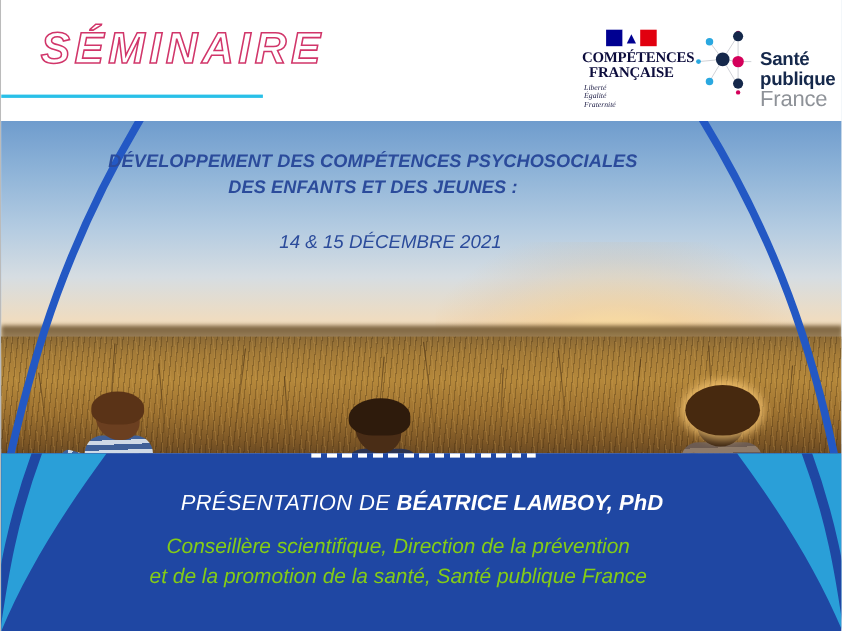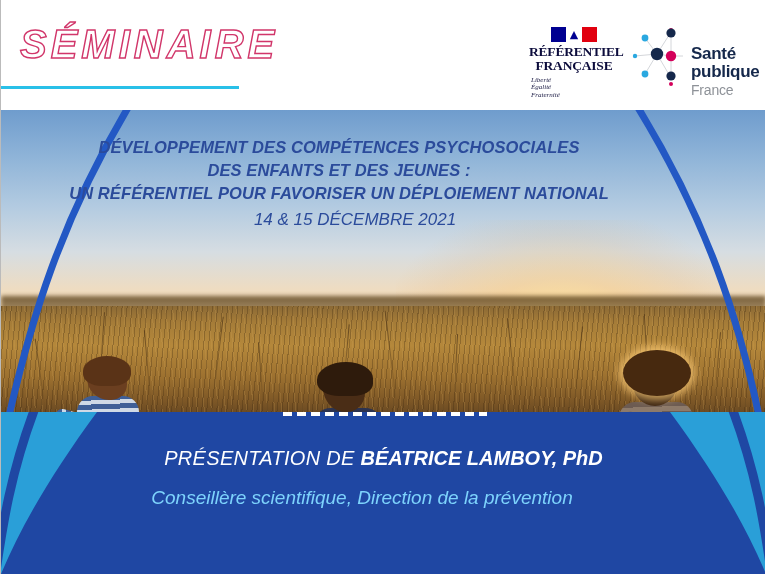--- a/index.html
+++ b/index.html
@@ -14,21 +14,21 @@
     box-sizing:border-box;
   }
 
   
   .header{
     position:absolute;left:0;top:0;width:765px;height:110px;
     background:#ffffff;
     overflow:hidden;
   }
   .seminaire{
-    position:absolute;left:19px;top:24px;
+    position:absolute;left:36px;top:24px;
     font-family:"Liberation Sans",sans-serif;
     font-size:40px;
     font-weight:700;
     font-style:italic;
     letter-spacing:4px;
     color:transparent;
     -webkit-text-stroke:1.4px #d1366a;
     text-stroke:1.4px #d1366a;
     line-height:1;
     white-space:nowrap;
@@ -88,21 +88,21 @@
   .spf-l1,.spf-l2{
     font-family:"Liberation Sans",sans-serif;
     font-weight:700;
     font-size:17px;line-height:18px;
     color:#15284b;
     letter-spacing:-0.3px;
   }
   .spf-l3{
     font-family:"Liberation Sans",sans-serif;
     font-weight:400;
-    font-size:14px;line-height:18px;
+    font-size:20px;line-height:18px;
     color:#8e9298;
     letter-spacing:-0.2px;
   }
 
   
   .photo{
     position:absolute;left:0;top:110px;width:765px;height:302px;
     overflow:hidden;
     background:#a9c3dd;
   }
@@ -209,21 +209,21 @@
   .presenter{
     position:absolute;left:0;top:34px;width:765px;text-align:center;
     color:#ffffff;font-family:"Liberation Sans",sans-serif;
     font-style:italic;font-size:20px;line-height:24px;
     font-weight:400;letter-spacing:.3px;
     z-index:3;
   }
   .presenter b{font-weight:700;letter-spacing:0;margin-top:14px;}
   .role{
     position:absolute;left:0;top:72px;width:722px;text-align:center;
-    color:#7dd3fc;font-family:"Liberation Sans",sans-serif;
+    color:#84cc16;font-family:"Liberation Sans",sans-serif;
     font-style:italic;font-size:19px;line-height:27px;font-weight:400;
     z-index:3;
   }
 </style>
 </head>
 <body>
 
 <div class="slide">
 
   <div class="header">
@@ -232,21 +232,21 @@
 
     <div class="teal-rule"></div>
 
     <div class="rf-logo">
       <div class="rf-flag">
         <div class="band b1"></div>
         <div class="band b2"></div>
         <div class="band b3"></div>
         <div class="mar">▲</div>
       </div>
-      <div class="rf-name">RÉFÉRENTIEL</div>
+      <div class="rf-name">COMPÉTENCES</div>
       <div class="rf-name">FRANÇAISE</div>
       <div class="rf-motto">
         <div>Liberté</div>
         <div>Égalité</div>
         <div>Fraternité</div>
       </div>
     </div>
 
     <div class="spf-logo">
       <svg class="spf-net" viewBox="0 0 58 62">
@@ -312,21 +312,20 @@
     </div>
 
     <svg class="arcs" viewBox="0 0 765 302" preserveAspectRatio="none">
       <path d="M128 -4 C 60 110, 30 210, 8 306" stroke="#2358c4" stroke-width="7" fill="none"></path>
       <path d="M636 -4 C 706 110, 738 210, 758 306" stroke="#2358c4" stroke-width="7" fill="none"></path>
     </svg>
 
     <div class="photo-title">
       <div>DÉVELOPPEMENT DES COMPÉTENCES PSYCHOSOCIALES</div>
       <div>DES ENFANTS ET DES JEUNES :</div>
-      <div>UN RÉFÉRENTIEL POUR FAVORISER UN DÉPLOIEMENT NATIONAL</div>
     </div>
 
     <div class="photo-date">14 &amp; 15 DÉCEMBRE 2021</div>
   </div>
 
   <div class="band">
 
     <svg class="band-arcs" viewBox="0 0 765 162" preserveAspectRatio="none">
 
       <path d="M0 0 L96 0 C 52 60, 22 110, 0 162 Z" fill="#2a9fd8"></path>
@@ -338,16 +337,17 @@
     </svg>
 
     <div class="dashes"></div>
 
     <div class="presenter">
       <span>PRÉSENTATION DE </span><b>BÉATRICE LAMBOY, PhD</b>
     </div>
 
     <div class="role">
       <div>Conseillère scientifique, Direction de la prévention</div>
+      <div>et de la promotion de la santé, Santé publique France</div>
     </div>
   </div>
 
 </div>
 
 </body></html>

